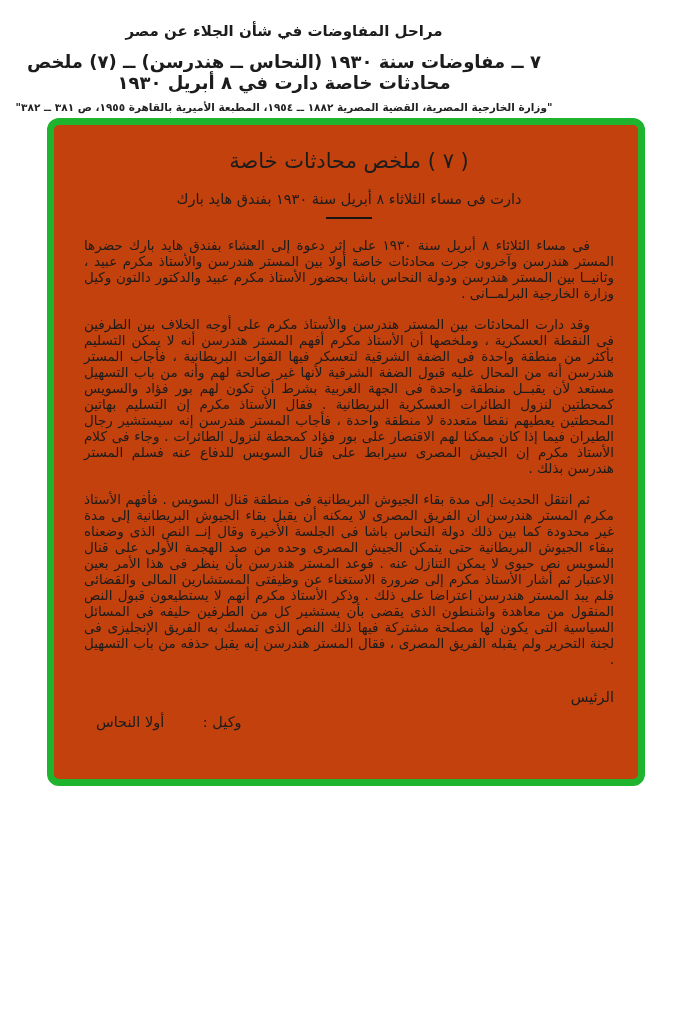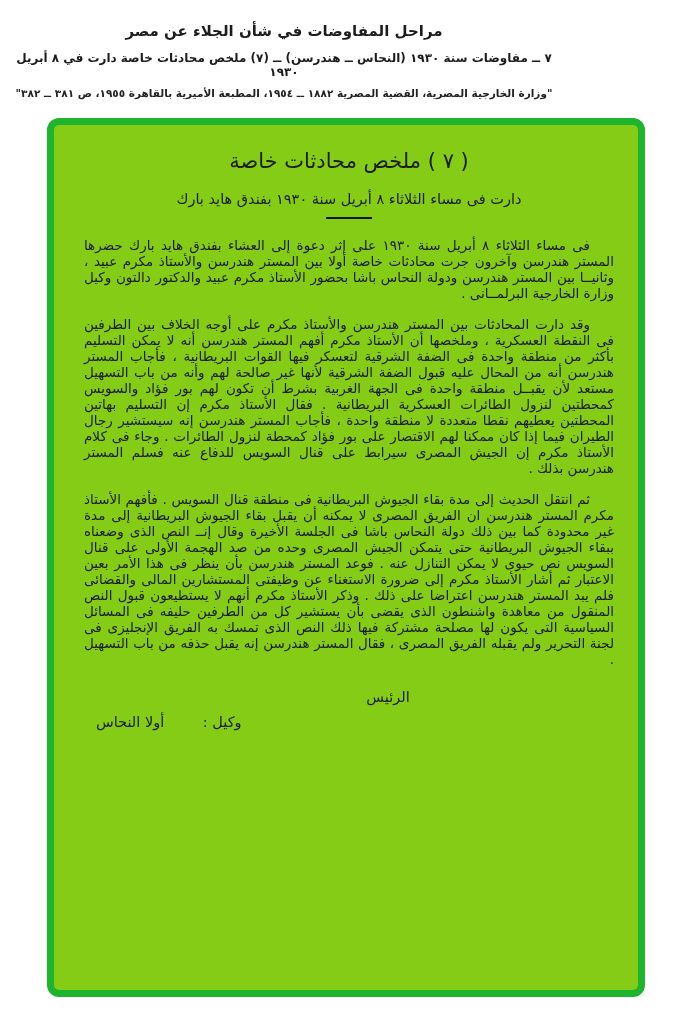--- a/index.html
+++ b/index.html
@@ -20,39 +20,39 @@
     width: 568px;
     text-align: center;
     direction: rtl;
   }
   .header-title {
     font-size: 15px;
     font-weight: bold;
     letter-spacing: 0.2px;
   }
   .header-subtitle {
-    font-size: 12px;
+    font-size: 18px;
     font-weight: bold;
     margin-top: 11px;
   }
   .header-source {
     font-size: 10.5px;
     font-weight: bold;
     margin-top: 8px;
     color: #222;
   }
   .doc-frame {
     position: absolute;
     left: 47px;
     top: 118px;
     width: 598px;
-    height: 879px;
+    height: 668px;
     border: 7px solid #1eb42d;
     border-radius: 12px;
-    background: #84cc16;
+    background: #c2410c;
     padding: 14px 24px 10px 30px;
     overflow: hidden;
   }
   .doc-title {
     text-align: center;
     font-size: 21px;
     margin-top: 10px;
     letter-spacing: 0.5px;
   }
   .doc-subtitle {
@@ -85,21 +85,21 @@
     margin-top: 2px;
     margin-right: 56px;
     direction: rtl;
   }
   .signature {
     margin-top: 22px;
     font-size: 14.5px;
     direction: rtl;
   }
   .sig-role {
-    text-align: center;
+    text-align: right;
     padding-left: 78px;
   }
   .sig-line {
     text-align: left;
     padding-left: 12px;
     margin-top: 9px;
   }
   .sig-label { margin-left: 34px; }
   .sig-name  { }
 </style>

